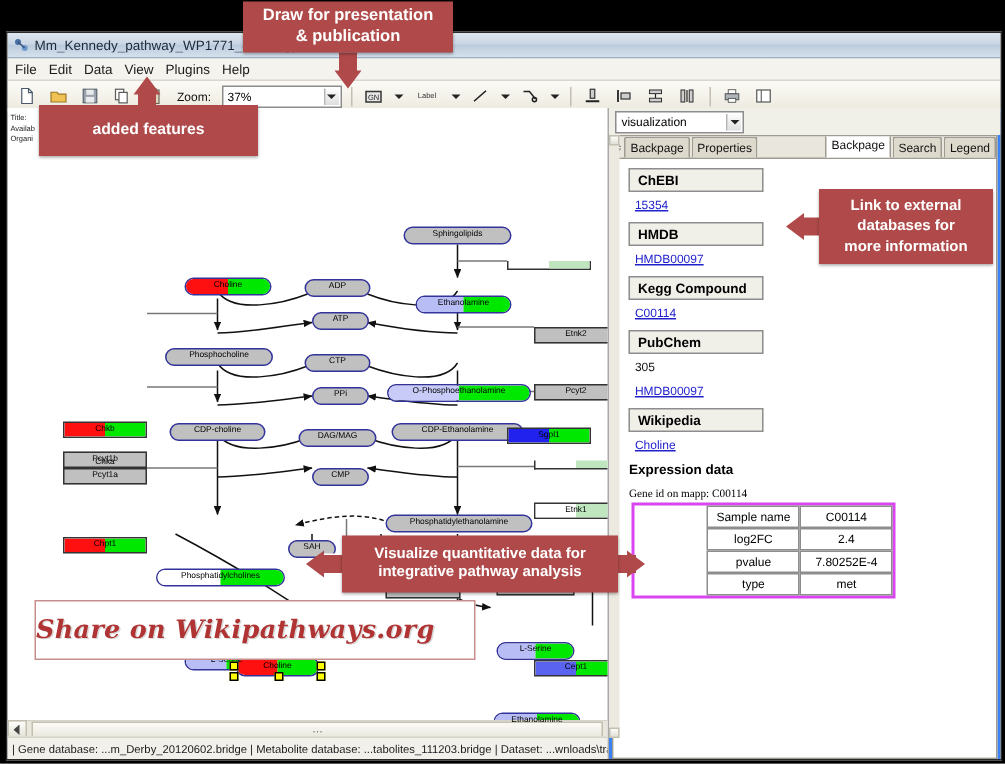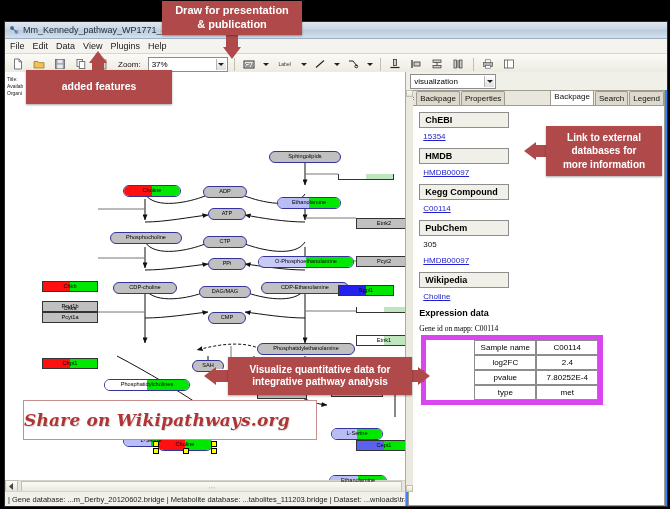--- a/index.html
+++ b/index.html
@@ -133,21 +133,21 @@
     font-weight:bold;font-size:9px;padding:2px 5px;color:#000;
   }
   .db-link{
     display:block;margin:4px 0 7px 4px;font-size:8px;color:#2222cc;
     text-decoration:underline;
   }
   .db-plain{display:block;margin:4px 0 7px 4px;font-size:8px;color:#111;}
   .exp-title{font-weight:bold;font-size:9px;margin:2px 0 6px 0;}
   .gene-id{font-size:7.5px;margin:0 0 2px 0;font-family:Liberation Serif, serif;}
   table.datatbl{border-collapse:separate;border-spacing:0;margin-left:2px;
-    border:5px solid #d946ef;background:#fff;padding-left:48px;}
+    border:2px solid #d946ef;background:#fff;padding-left:48px;}
   table.datatbl td{
     border:1px solid #8d8d8d;font-size:8px;text-align:center;padding:1px 3px;
     width:54px;height:11px;
   }
   .side-vscroll{
     position:absolute;left:0;top:18px;bottom:14px;width:7px;background:#eceaE0;
   }
 
   
   .pw{position:absolute;left:0;top:0;width:424px;height:420px;}

